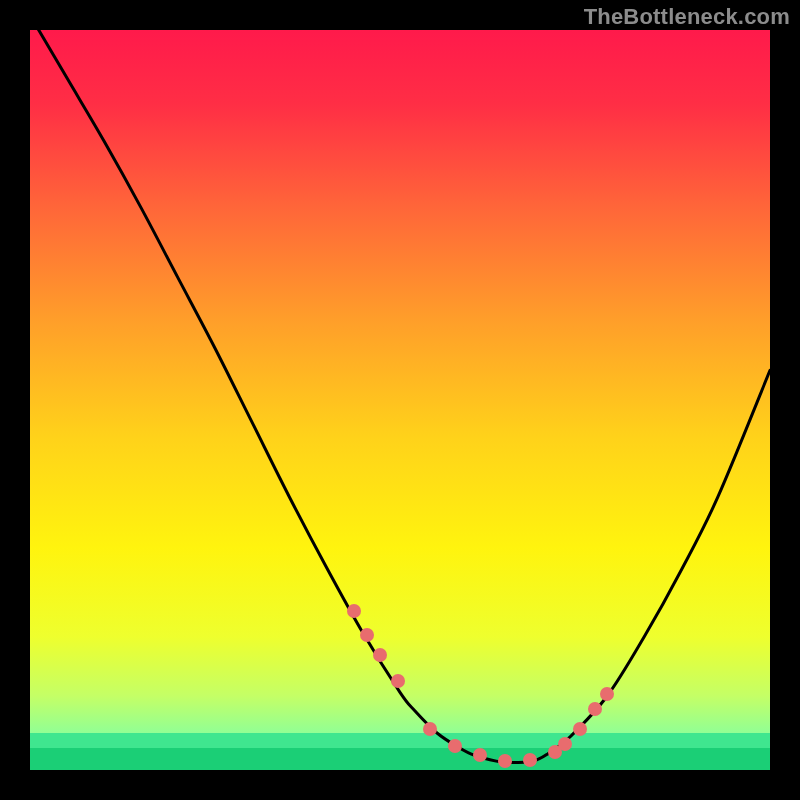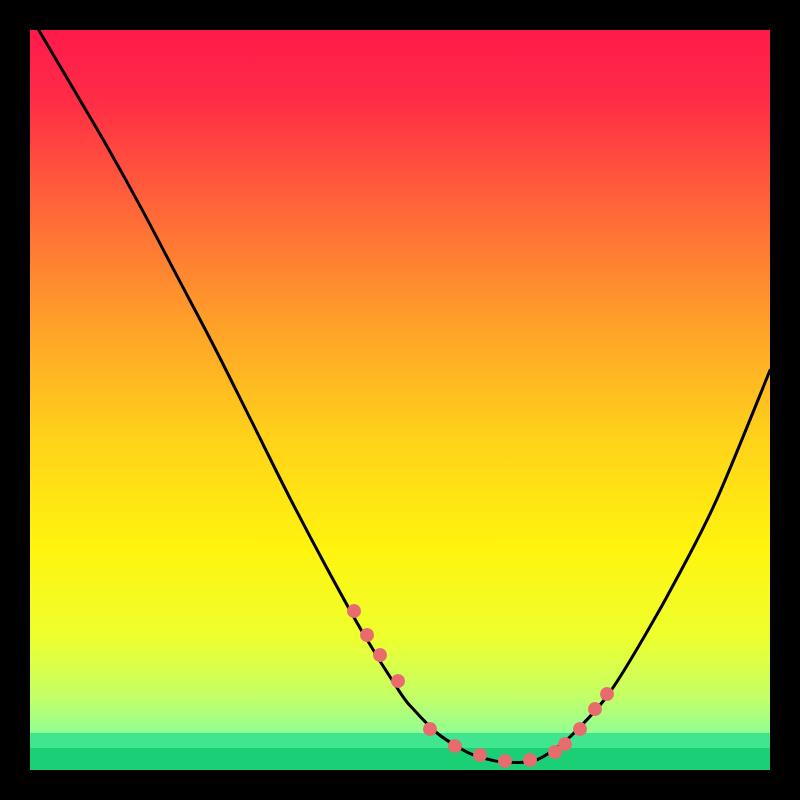--- a/index.html
+++ b/index.html
@@ -58,20 +58,21 @@
     left: 0;
     right: 0;
     z-index: 1;
   }
 </style>
 </head>
 <body>
 
 <div class="frame">
 
+  <div class="attribution">TheBottleneck.com</div>
 
   <div class="plot-area">
     <svg class="gradient" viewBox="0 0 740 740" preserveAspectRatio="none">
       <defs>
         <linearGradient id="bg-grad" x1="0" y1="0" x2="0" y2="1">
             <stop offset="0%" stop-color="#ff1a4b"></stop>
             <stop offset="10%" stop-color="#ff2e45"></stop>
             <stop offset="25%" stop-color="#ff6a38"></stop>
             <stop offset="40%" stop-color="#ffa129"></stop>
             <stop offset="55.00000000000001%" stop-color="#ffd21a"></stop>

